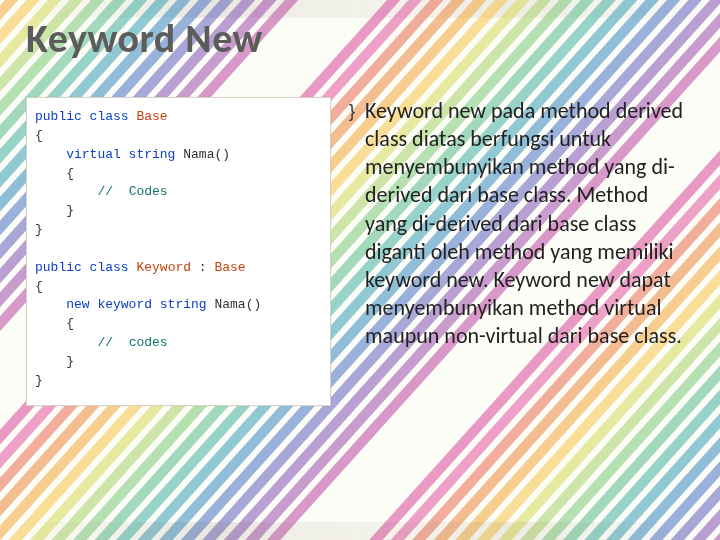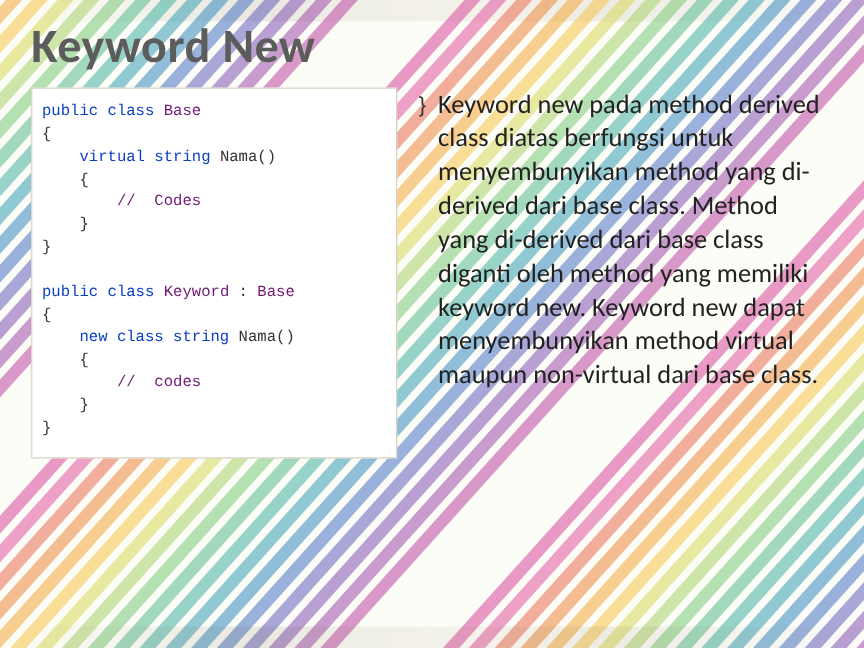--- a/index.html
+++ b/index.html
@@ -36,20 +36,21 @@
     border-radius: 4px;
   }
   .content {
     position: relative;
     z-index: 2;
     display: flex;
     flex-direction: column;
     width: 100%;
     height: 100%;
     padding: 14px 26px 20px 26px;
+    gap: 24px;
   }
   .title {
     font-size: 40px;
     font-weight: 700;
     color: #5c5c5c;
     letter-spacing: .5px;
     margin-bottom: 10px;
   }
   .cols {
     display: flex;
@@ -63,22 +64,22 @@
     border: 1px solid #d8d2c4;
     padding: 10px 8px 14px 8px;
     font-family: Consolas, "Courier New", monospace;
     font-size: 13px;
     line-height: 1.45;
     color: #333;
     white-space: pre;
     box-shadow: 0 0 0 1px rgba(0,0,0,.02);
   }
   .kw { color: #0a3ec4; }
-  .typ { color: #701a75; }
-  .cm { color: #701a75; }
+  .typ { color: #c2410c; }
+  .cm { color: #0f766e; }
 
   .desc {
     flex: 1;
     display: flex;
     gap: 10px;
     font-size: 22px;
     line-height: 1.28;
     color: #222;
   }
   .bullet {
@@ -181,21 +182,21 @@
     <div class="codebox"><span class="kw">public class </span><span class="typ">Base</span>
 <span>{</span>
 <span class="kw">    virtual string </span><span>Nama()</span>
 <span>    {</span>
 <span>        </span><span class="cm">//  Codes</span>
 <span>    }</span>
 <span>}</span>
 <span> </span>
 <span class="kw">public class </span><span class="typ">Keyword </span><span>: </span><span class="typ">Base</span>
 <span>{</span>
-<span class="kw">    new class string </span><span>Nama()</span>
+<span class="kw">    new keyword string </span><span>Nama()</span>
 <span>    {</span>
 <span>        </span><span class="cm">//  codes</span>
 <span>    }</span>
 <span>}</span></div>
 
     <div class="desc">
       <div class="bullet">}</div>
       <div>Keyword new pada method derived class diatas berfungsi untuk menyembunyikan method yang di-derived dari base class. Method yang di-derived dari base class diganti oleh method yang memiliki keyword new. Keyword new dapat menyembunyikan method virtual maupun non-virtual dari base class.</div>
     </div>
 

